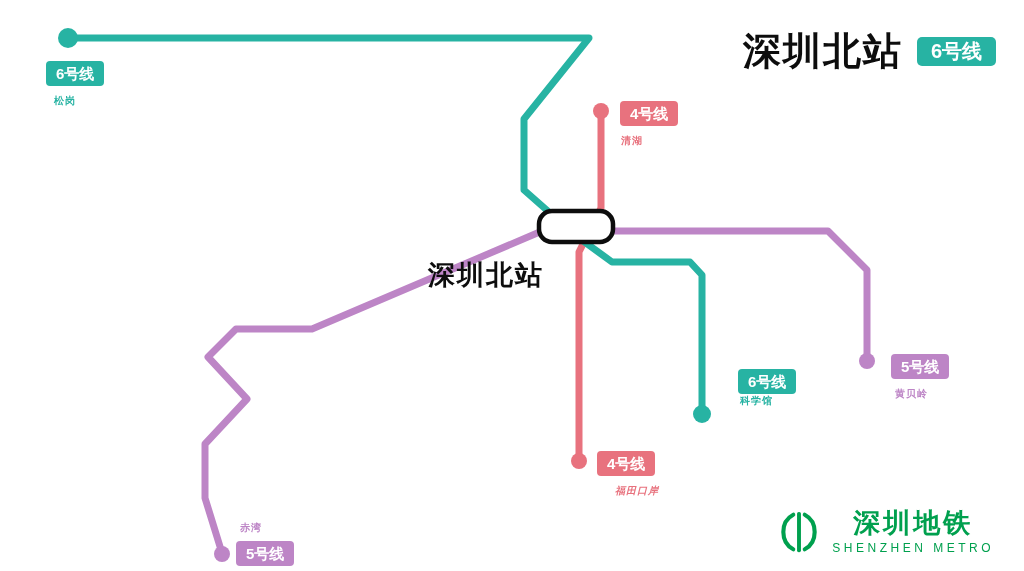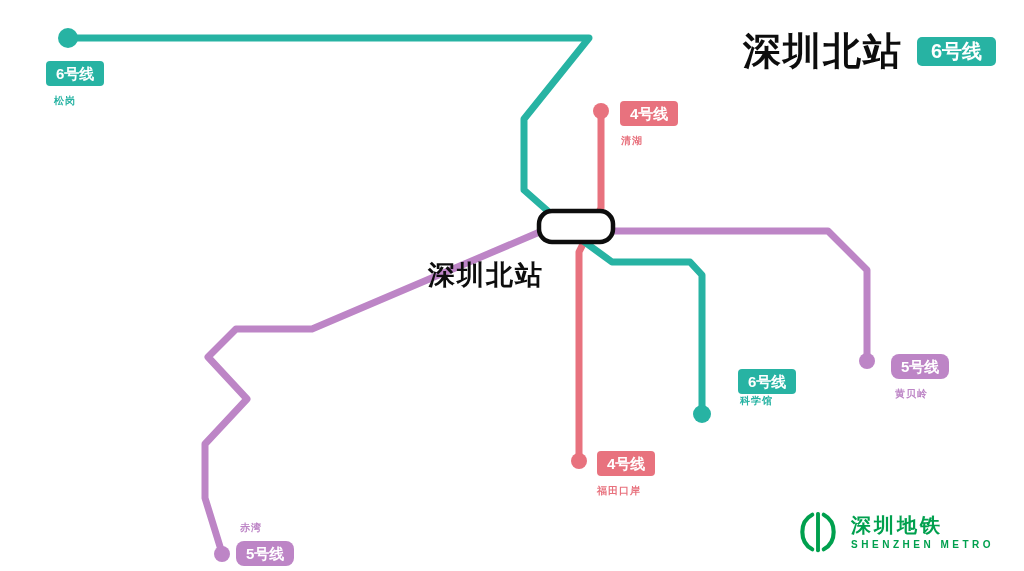--- a/index.html
+++ b/index.html
@@ -21,21 +21,21 @@
   .badge{
     display:inline-block;
     padding:3px 10px;
     border-radius:4px;
     color:#fff;
     font-weight:bold;
     font-size:15px;
     line-height:19px;
   }
   .badge-4{background:var(--line4);}
-  .badge-5{background:var(--line5);border-radius:8px;}
+  .badge-5{background:var(--line5);}
   .badge-6{background:var(--line6);text-align:center;}
   .stname{font-size:10px;font-weight:bold;letter-spacing:1px;}
   .text-4{color:var(--line4);}
   .text-5{color:var(--line5);}
   .text-6{color:var(--line6);}
   .header{
     position:absolute;top:26px;right:28px;
     display:flex;align-items:center;gap:14px;
   }
   .header .title{
@@ -44,22 +44,22 @@
   .header .badge{font-size:20px;padding:5px 14px;border-radius:5px;}
   .station-label{
     position:absolute;left:428px;top:257px;
     font-size:27px;font-weight:bold;color:#0d0d0d;letter-spacing:2px;
   }
   .logo{
     position:absolute;right:30px;bottom:16px;
     display:flex;align-items:center;gap:10px;
   }
   .logo-text{display:flex;flex-direction:column;line-height:1;}
-  .logo-cn{font-size:20px;font-weight:bold;color:var(--logo);letter-spacing:3px;}
-  .logo-en{font-size:10px;font-weight:bold;color:var(--logo);letter-spacing:3.5px;margin-top:5px;}
+  .logo-cn{font-size:27px;font-weight:bold;color:var(--logo);letter-spacing:3px;text-align:center;}
+  .logo-en{font-size:12px;font-weight:normal;color:var(--logo);letter-spacing:3.5px;margin-top:5px;}
 </style>
 </head>
 <body>
 
 <div class="canvas">
 
   <svg class="map" width="1024" height="571" viewBox="0 0 1024 571">
 
     <path class="stroke-5" d="M 222 553 L 205 498 L 205 444 L 247 399 L 208 357 L 236 329 L 312 329 L 542 231 L 828 231 L 867 270 L 867 360" fill="none" stroke-width="7" stroke-linejoin="round" stroke-linecap="round"></path>
 
@@ -94,21 +94,21 @@
     <div class="stname text-4" style="margin-top:8px;margin-left:1px;">清湖</div>
   </div>
 
   <div class="lbl" style="left:738px;top:369px;">
     <span class="badge badge-6">6号线</span>
     <div class="stname text-6" style="margin-top:0;margin-left:2px;">科学馆</div>
   </div>
 
   <div class="lbl" style="left:597px;top:451px;">
     <span class="badge badge-4">4号线</span>
-    <div class="stname text-4" style="margin-top:8px;margin-left:0;">福田口岸</div>
+    <div class="stname text-4" style="margin-top:8px;margin-left:18px;font-style:italic;">福田口岸</div>
   </div>
 
   <div class="lbl" style="left:240px;top:521px;">
     <div class="stname text-5">赤湾</div>
     <span class="badge badge-5" style="margin-top:6px;margin-left:-4px;">5号线</span>
   </div>
 
   <div class="lbl" style="left:891px;top:354px;">
     <span class="badge badge-5">5号线</span>
     <div class="stname text-5" style="margin-top:8px;margin-left:4px;">黄贝岭</div>

